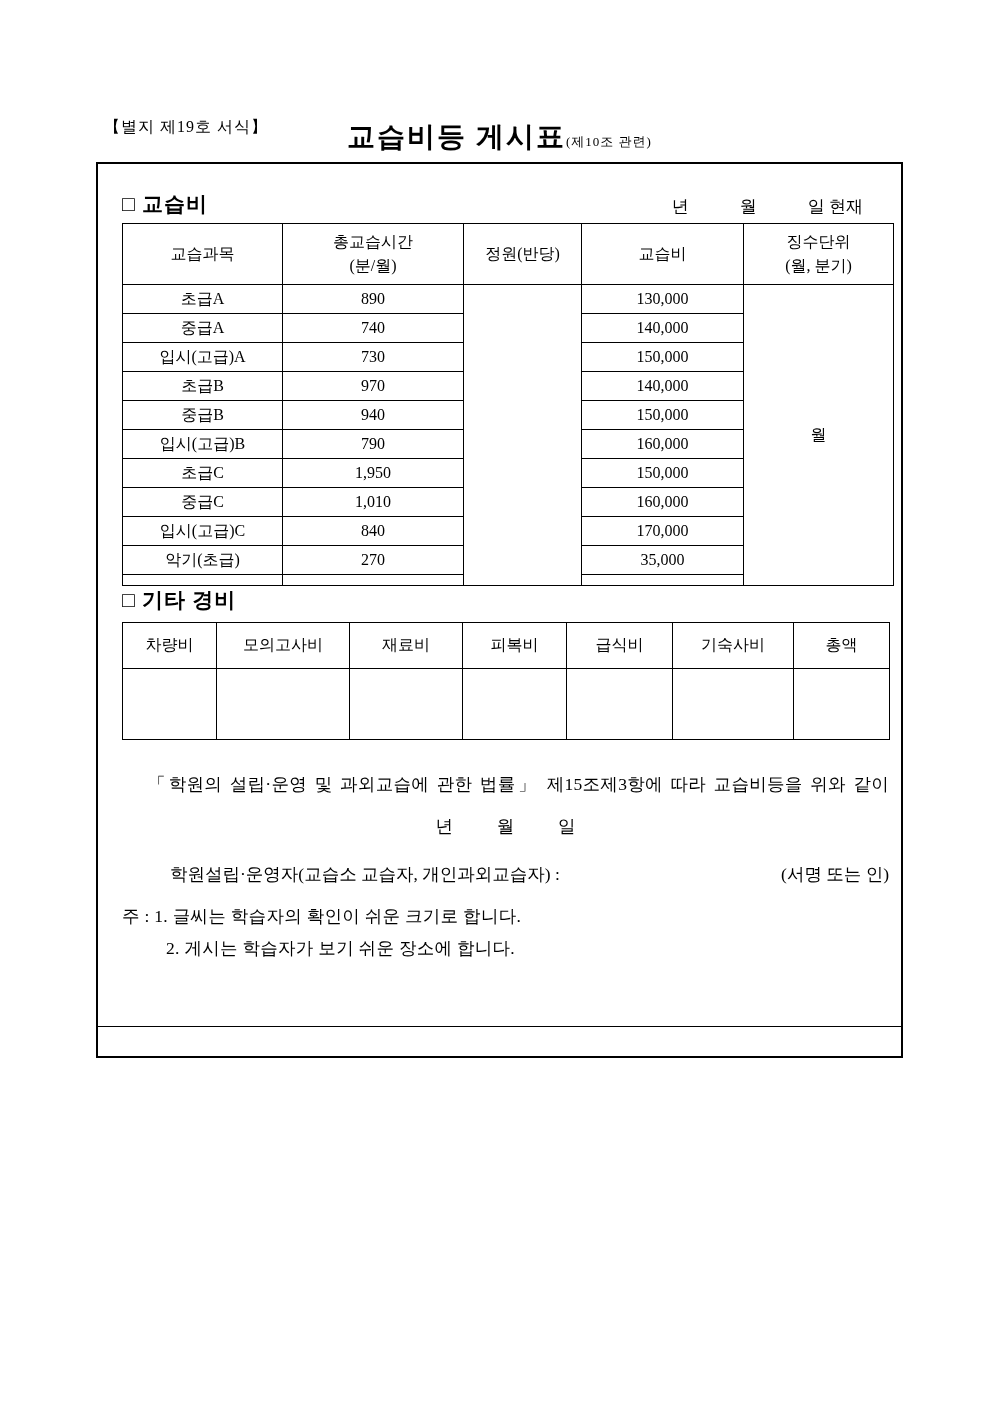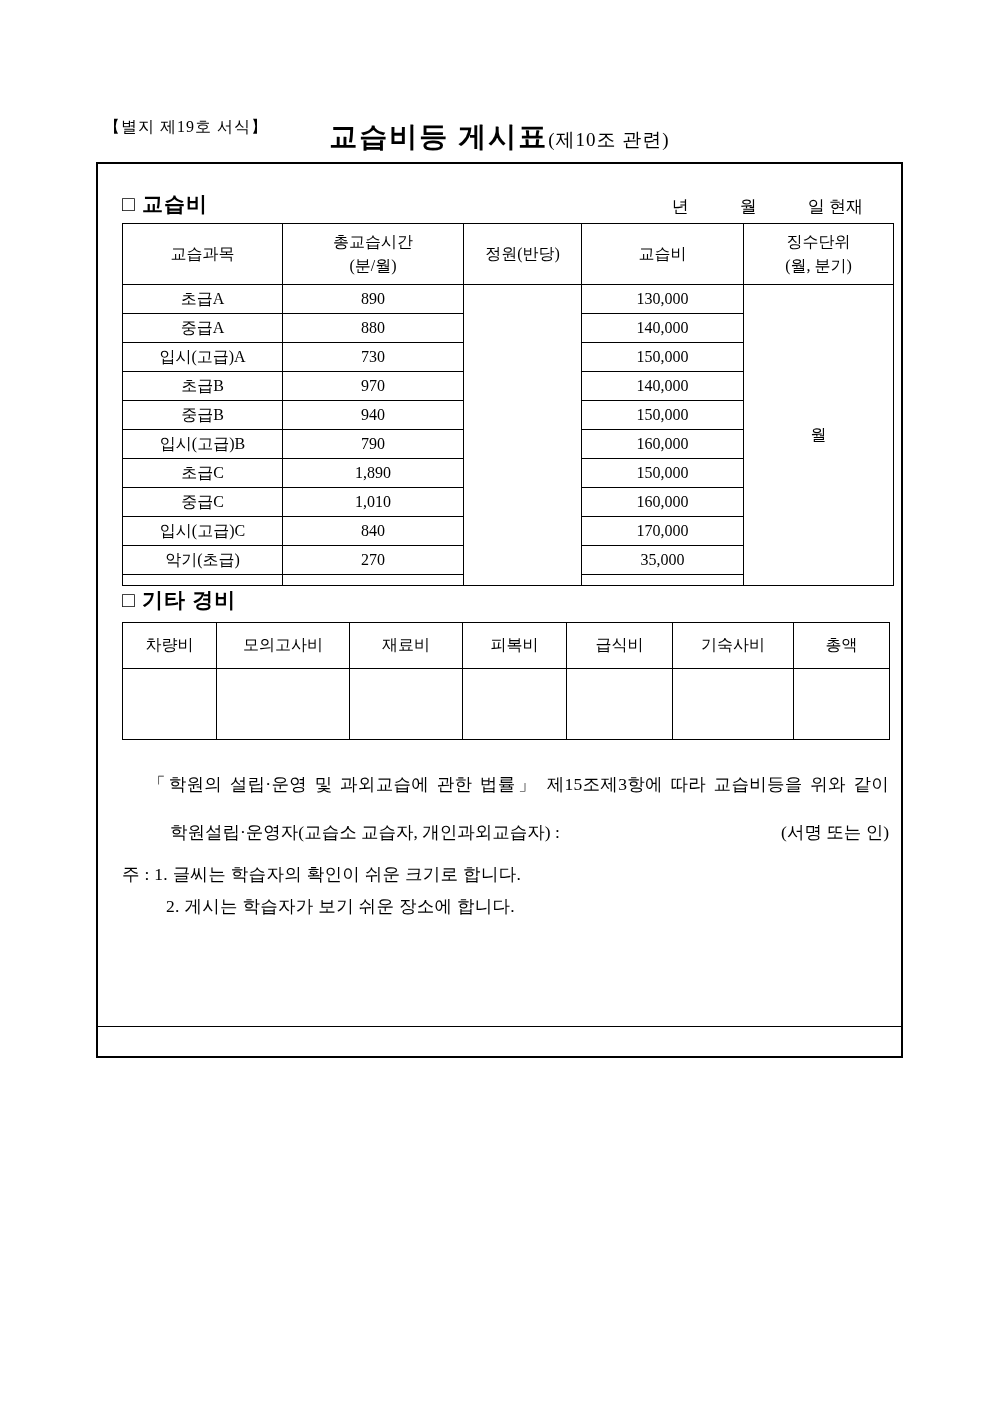--- a/index.html
+++ b/index.html
@@ -12,21 +12,21 @@
   }
   .form-label{
     position:absolute;left:104px;top:97px;
     font-size:16px;letter-spacing:1px;margin-top:20px;
   }
   .title-line{
     position:absolute;left:96px;top:118px;width:807px;
     text-align:center;white-space:nowrap;
   }
   .title-main{font-size:28px;font-weight:bold;letter-spacing:2px;}
-  .title-sub{font-size:19px;letter-spacing:1px;}
+  .title-sub{font-size:13px;letter-spacing:1px;}
   .outer-box{
     position:absolute;left:96px;top:162px;
     width:807px;height:896px;
     border:2px solid #000;box-sizing:border-box;
     display:flex;flex-direction:column;
   }
   .box-content{flex:1;padding:26px 12px 0 24px;}
   .sec-row{
     display:flex;justify-content:space-between;align-items:flex-end;
     margin-bottom:5px;
@@ -106,21 +106,21 @@
         <tbody>
             <tr class="data-row">
               <td>초급A</td>
               <td>890</td>
               <td rowspan="11"></td>
               <td>130,000</td>
               <td rowspan="11">월</td>
             </tr>
             <tr class="data-row">
               <td>중급A</td>
-              <td>880</td>
+              <td>740</td>
               <td>140,000</td>
             </tr>
             <tr class="data-row">
               <td>입시(고급)A</td>
               <td>730</td>
               <td>150,000</td>
             </tr>
             <tr class="data-row">
               <td>초급B</td>
               <td>970</td>
@@ -131,21 +131,21 @@
               <td>940</td>
               <td>150,000</td>
             </tr>
             <tr class="data-row">
               <td>입시(고급)B</td>
               <td>790</td>
               <td>160,000</td>
             </tr>
             <tr class="data-row">
               <td>초급C</td>
-              <td>1,890</td>
+              <td>1,950</td>
               <td>150,000</td>
             </tr>
             <tr class="data-row">
               <td>중급C</td>
               <td>1,010</td>
               <td>160,000</td>
             </tr>
             <tr class="data-row">
               <td>입시(고급)C</td>
               <td>840</td>
@@ -197,20 +197,21 @@
               <td></td>
               <td></td>
             </tr>
         </tbody>
       </table>
 
       <div class="statement">
         <div class="st1">「학원의 설립·운영 및 과외교습에 관한 법률」 제15조제3항에 따라 교습비등을 위와 같이</div>
       </div>
 
+      <div class="date-line">년          월          일</div>
 
       <div class="signer-row">
         <span>학원설립·운영자(교습소 교습자, 개인과외교습자) :</span>
         <span>(서명 또는 인)</span>
       </div>
 
       <div class="notes">
         <div>주 : 1. 글씨는 학습자의 확인이 쉬운 크기로 합니다.</div>
         <div class="note2">2. 게시는 학습자가 보기 쉬운 장소에 합니다.</div>
       </div>

